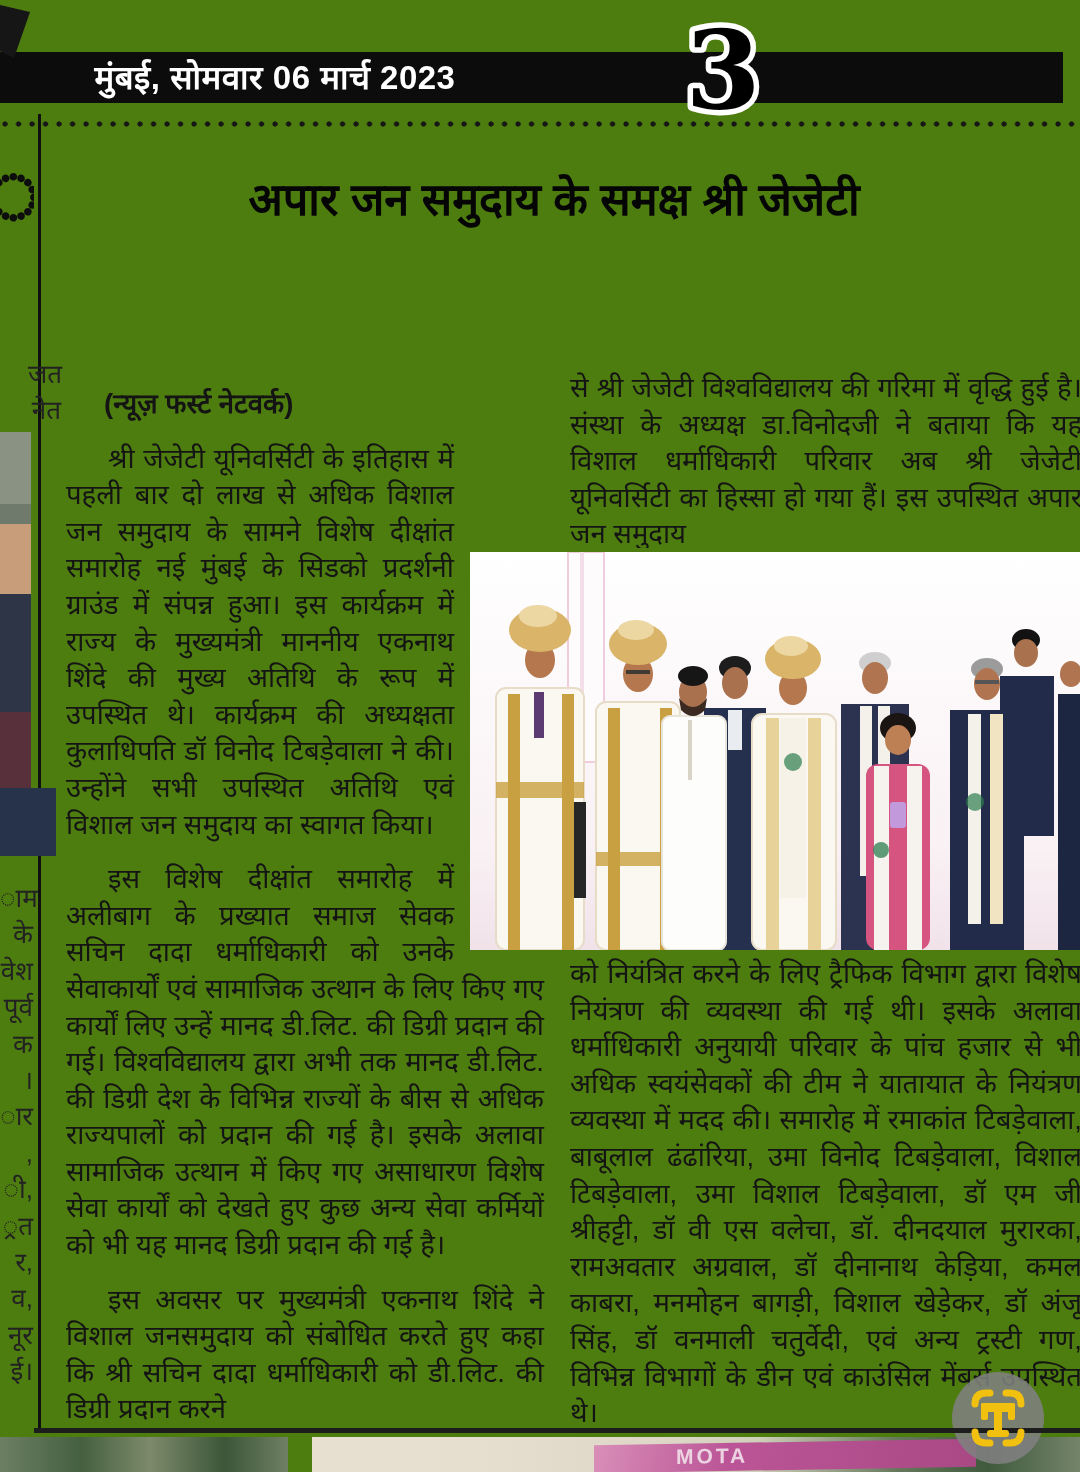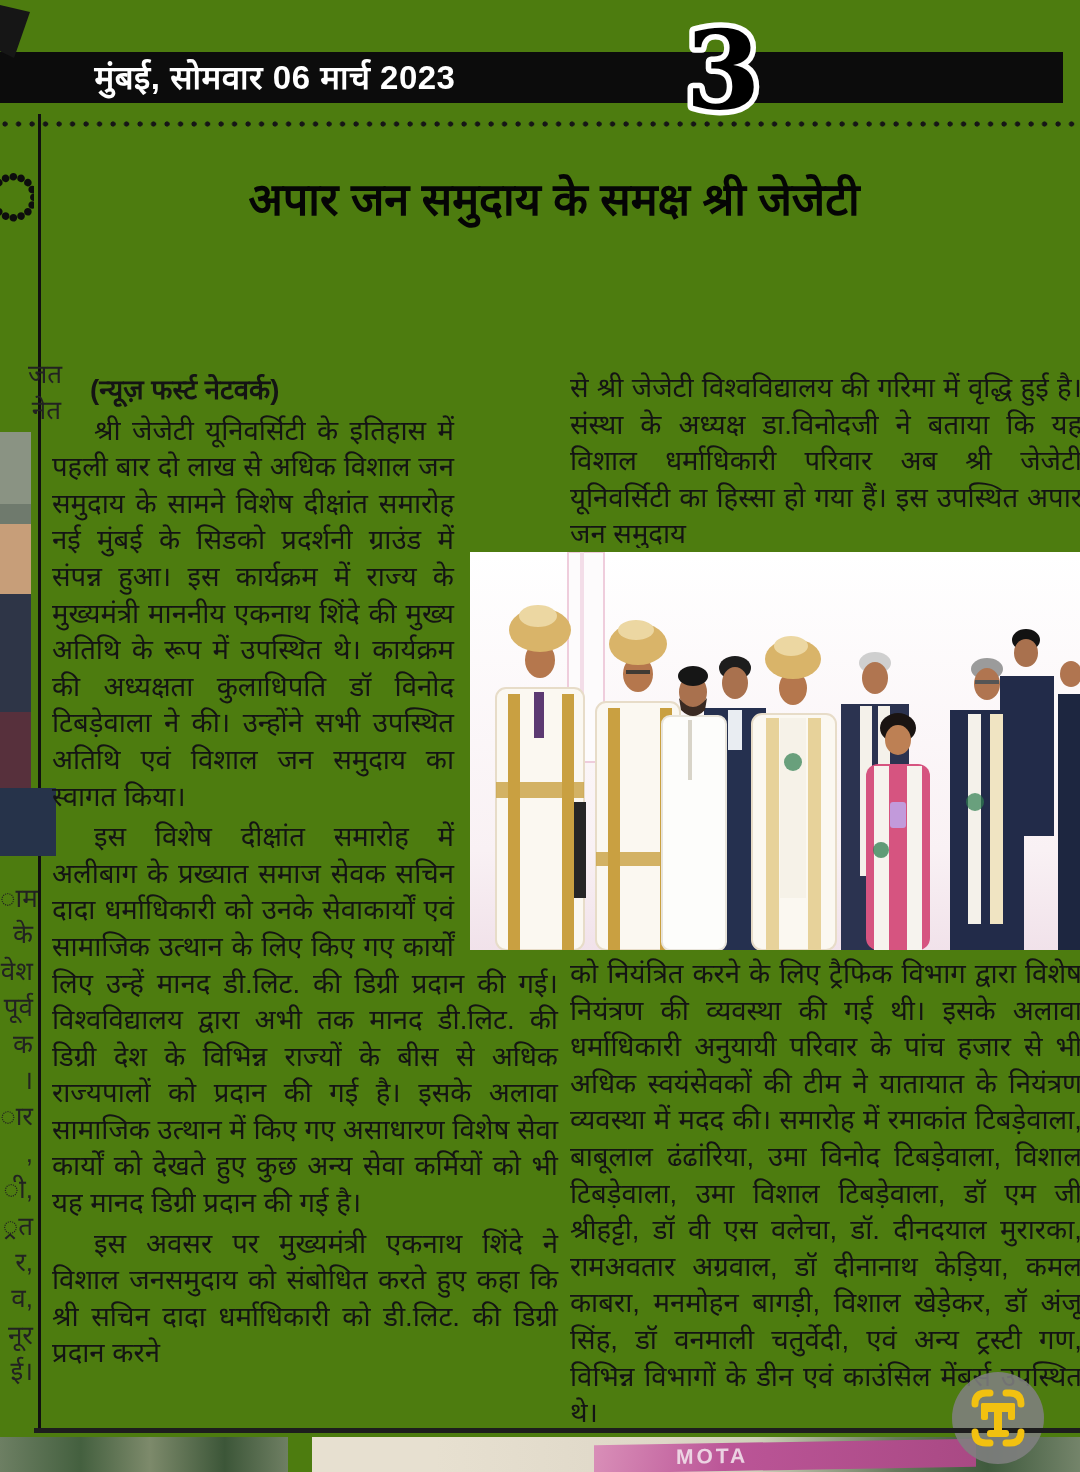--- a/index.html
+++ b/index.html
@@ -39,21 +39,21 @@
   .margin-photo-2{position:absolute;left:0;top:788px;width:56px;height:68px;background:#26334a;}
   .margin-frags-lower{position:absolute;left:0;top:880px;width:33px;text-align:right;
     font-size:26px;line-height:36.4px;color:#222;}
   
   .headline{position:absolute;left:48px;top:146px;width:1012px;text-align:center;
     font-weight:900;color:#050505;}
   .headline .hl{font-size:45px;line-height:108px;white-space:nowrap;}
   
   .body-text{font-size:27.5px;line-height:36.6px;text-align:justify;color:#141414;}
   .col-left{position:absolute;left:48px;top:368px;width:514px;height:1064px;overflow:hidden;}
-  .col-left p{margin:4px;text-indent:42px;}
+  .col-left p{margin:18px;text-indent:42px;}
   .col-left .byline{text-indent:38px;font-weight:bold;}
   .photo-intrude{float:right;width:108px;height:392px;margin-top:186px;}
   .col-right-top{position:absolute;left:570px;top:370px;width:512px;height:178px;overflow:hidden;}
   .col-right-bottom{position:absolute;left:570px;top:956px;width:512px;height:478px;overflow:hidden;}
   .col-right-top p,.col-right-bottom p{margin:0;}
   
   .main-photo{position:absolute;left:470px;top:552px;width:610px;height:398px;overflow:hidden;}
   
   .bottom-strip{position:absolute;left:0;top:1437px;width:1080px;height:35px;}
   .bs-seg1{position:absolute;left:0;top:0;width:288px;height:35px;

